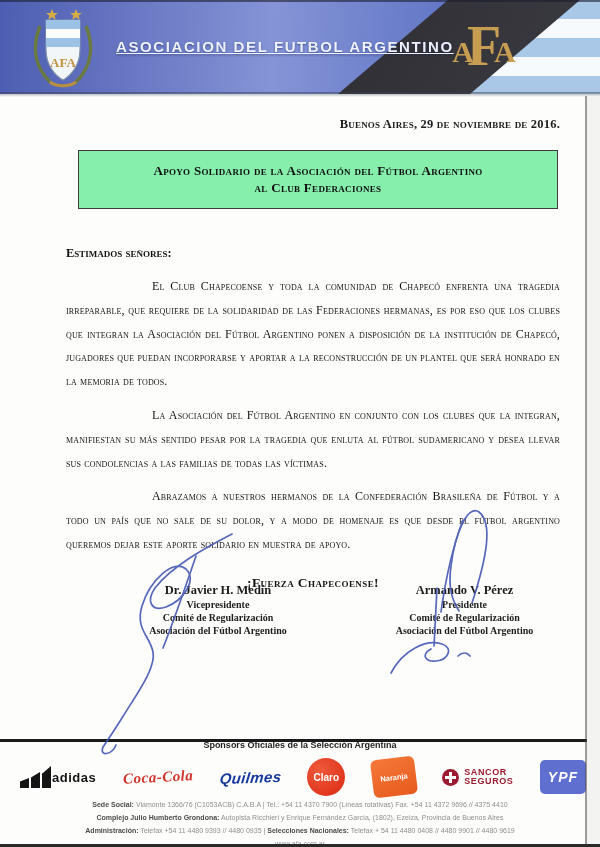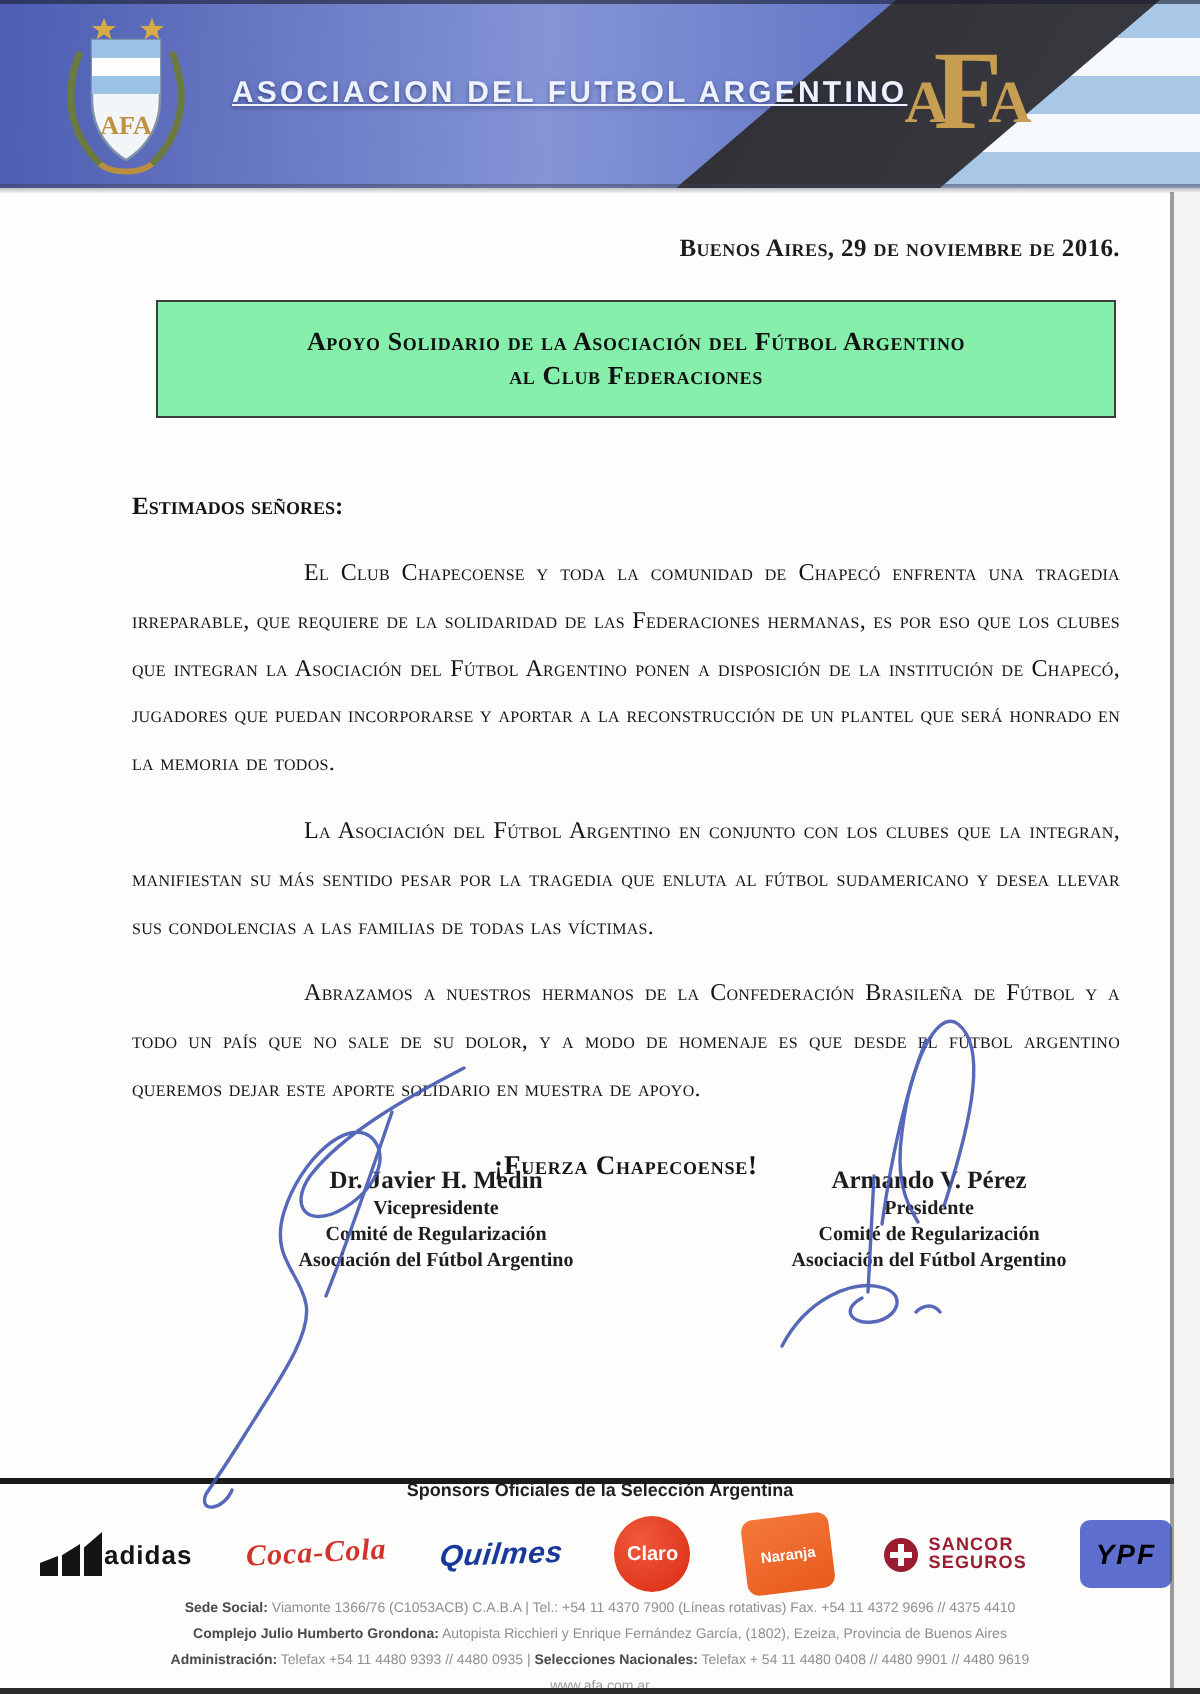--- a/index.html
+++ b/index.html
@@ -78,21 +78,21 @@
       color:#fff;font-family:"Liberation Sans",sans-serif;font-weight:700;font-size:10px;}
   .logo-naranja{width:44px;height:38px;border-radius:6px;transform:rotate(-7deg);
       background:linear-gradient(160deg,#f4793a,#e85a1d);
       color:#fff;font-family:"Liberation Sans",sans-serif;font-weight:700;font-size:7.5px;}
   .logo-sancor{gap:5px;}
   .sancor-mark{position:relative;width:17px;height:17px;border-radius:50%;background:#9b1b30;flex:none;}
   .sancor-mark::before{content:"";position:absolute;left:7px;top:3px;width:3px;height:11px;background:#fff;}
   .sancor-mark::after{content:"";position:absolute;left:3px;top:7px;width:11px;height:3px;background:#fff;}
   .sancor-text{font-family:"Liberation Sans",sans-serif;font-weight:700;font-size:9px;
       line-height:9.5px;color:#9b1b30;letter-spacing:.6px;}
-  .logo-ypf{width:46px;height:34px;border-radius:5px;background:#5f6fd0;color:#000000;
+  .logo-ypf{width:46px;height:34px;border-radius:5px;background:#5f6fd0;color:#ffffff;
       font-family:"Liberation Sans",sans-serif;font-style:italic;font-weight:700;
       font-size:14px;letter-spacing:1px;}
 
   
   .footer{position:absolute;top:799px;left:0;width:100%;text-align:center;
       font-family:"Liberation Sans",sans-serif;font-size:7px;line-height:12.8px;color:#8f8f8f;}
   .footer b{color:#4a4a4a;font-weight:700;}
   .website{margin-top:1px;color:#9a9a9a;}
 </style>
 </head>

